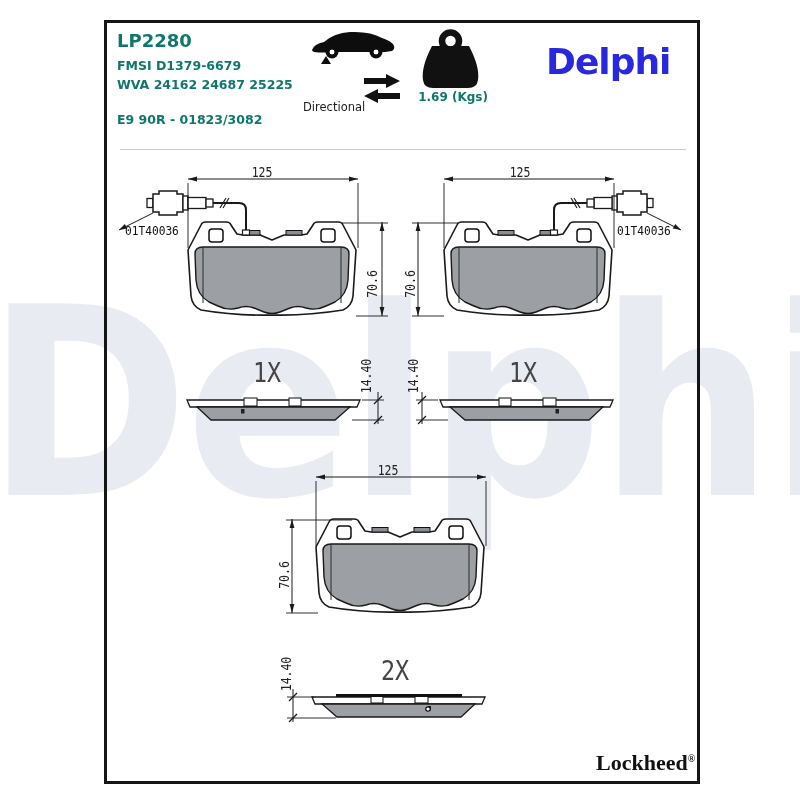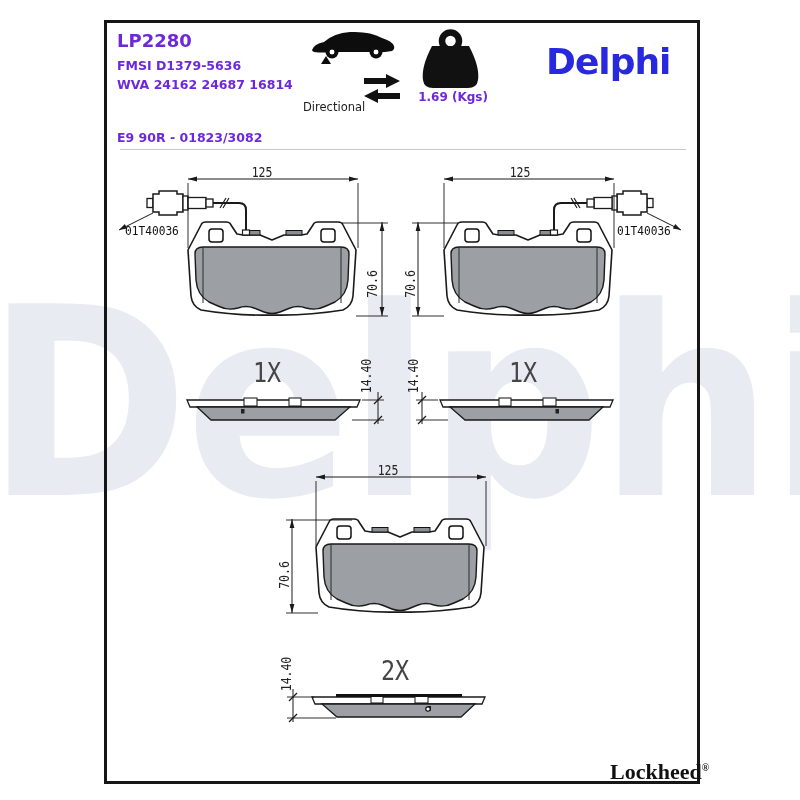--- a/index.html
+++ b/index.html
@@ -7,57 +7,57 @@
         font-family:"DejaVu Sans",sans-serif;}
   
   #watermark{position:absolute;left:-14px;top:273px;z-index:0;
     font-family:"DejaVu Sans",sans-serif;font-weight:700;font-size:263px;line-height:1;
     letter-spacing:-4px;color:var(--watermark-blue);white-space:nowrap;
     transform:scaleX(.93);transform-origin:left top;}
   
   #frame{position:absolute;left:104px;top:20px;width:590px;height:758px;
     border:3px solid #161616;z-index:1;}
   
-  .hdr{position:absolute;z-index:3;color:#6d28d9;white-space:nowrap;}
+  .hdr{position:absolute;z-index:3;color:#0f766e;white-space:nowrap;}
   #part-number{left:117px;top:30px;font-weight:700;font-size:18px;}
   #fmsi{left:117px;top:58px;font-weight:700;font-size:12.5px;}
   #wva{left:117px;top:77px;font-weight:700;font-size:12.5px;}
-  #approval{left:117px;top:112px;font-weight:700;font-size:12.5px;margin-top:18px;}
+  #approval{left:117px;top:112px;font-weight:700;font-size:12.5px;}
   #directional-label{left:303px;top:100px;font-size:11.5px;color:#1c1c1c;}
   #weight-value{left:413px;top:90px;width:75px;text-align:right;font-weight:700;font-size:12px;}
   #delphi-logo{left:546px;top:41px;font-weight:700;font-size:36px;letter-spacing:-1px;
     color:var(--brand-blue);}
   #divider{position:absolute;left:120px;top:149px;width:566px;height:1px;background:#c9c9c9;z-index:2;}
   
   .dim{position:absolute;z-index:3;font-family:"DejaVu Sans Mono",monospace;font-size:14px;
     color:#222;white-space:nowrap;transform:translate(-50%,-50%) scaleX(.82);}
   .dimv{position:absolute;z-index:3;font-family:"DejaVu Sans Mono",monospace;font-size:14px;
     color:#222;white-space:nowrap;transform:translate(-50%,-50%) rotate(-90deg) scaleX(.82);}
   .qty{position:absolute;z-index:3;font-family:"DejaVu Sans Mono",monospace;font-size:26px;
     color:#454545;white-space:nowrap;transform:translate(-50%,-50%) scaleX(.9);}
   .slabel{position:absolute;z-index:3;font-family:"DejaVu Sans Mono",monospace;font-size:13px;
     color:#111;white-space:nowrap;transform:translate(0,-50%) scaleX(.86);transform-origin:left center;}
   
   #art{position:absolute;left:0;top:0;z-index:2;}
   
-  #lockheed-logo{position:absolute;left:610px;top:750px;z-index:3;
-    font-family:"Liberation Serif",serif;font-weight:700;font-size:22px;color:#111;white-space:nowrap;margin-top:9px;}
+  #lockheed-logo{position:absolute;left:596px;top:750px;z-index:3;
+    font-family:"Liberation Serif",serif;font-weight:700;font-size:22px;color:#111;white-space:nowrap;}
   #lockheed-logo sup{font-size:10px;}
 </style>
 </head>
 <body>
 
 <div id="page">
 
   <div id="watermark">Delphi</div>
   <div id="frame"></div>
 
   <div id="part-number" class="hdr">LP2280</div>
-  <div id="fmsi" class="hdr">FMSI D1379-5636</div>
-  <div id="wva" class="hdr">WVA 24162 24687 16814</div>
+  <div id="fmsi" class="hdr">FMSI D1379-6679</div>
+  <div id="wva" class="hdr">WVA 24162 24687 25225</div>
   <div id="approval" class="hdr">E9 90R - 01823/3082</div>
   <div id="directional-label" class="hdr">Directional</div>
   <div id="weight-value" class="hdr">1.69 (Kgs)</div>
   <div id="delphi-logo" class="hdr">Delphi</div>
   <div id="divider"></div>
 
   <svg id="art" viewBox="0 0 800 800" width="800" height="800">
     <defs>
       <g id="padFront">
         <path d="M2,34 L15,9 Q16,6 20,6 L40,6 Q44,6 45,9 L51,18 L57,19 L74,19 L86,24 L98,19 L115,19

